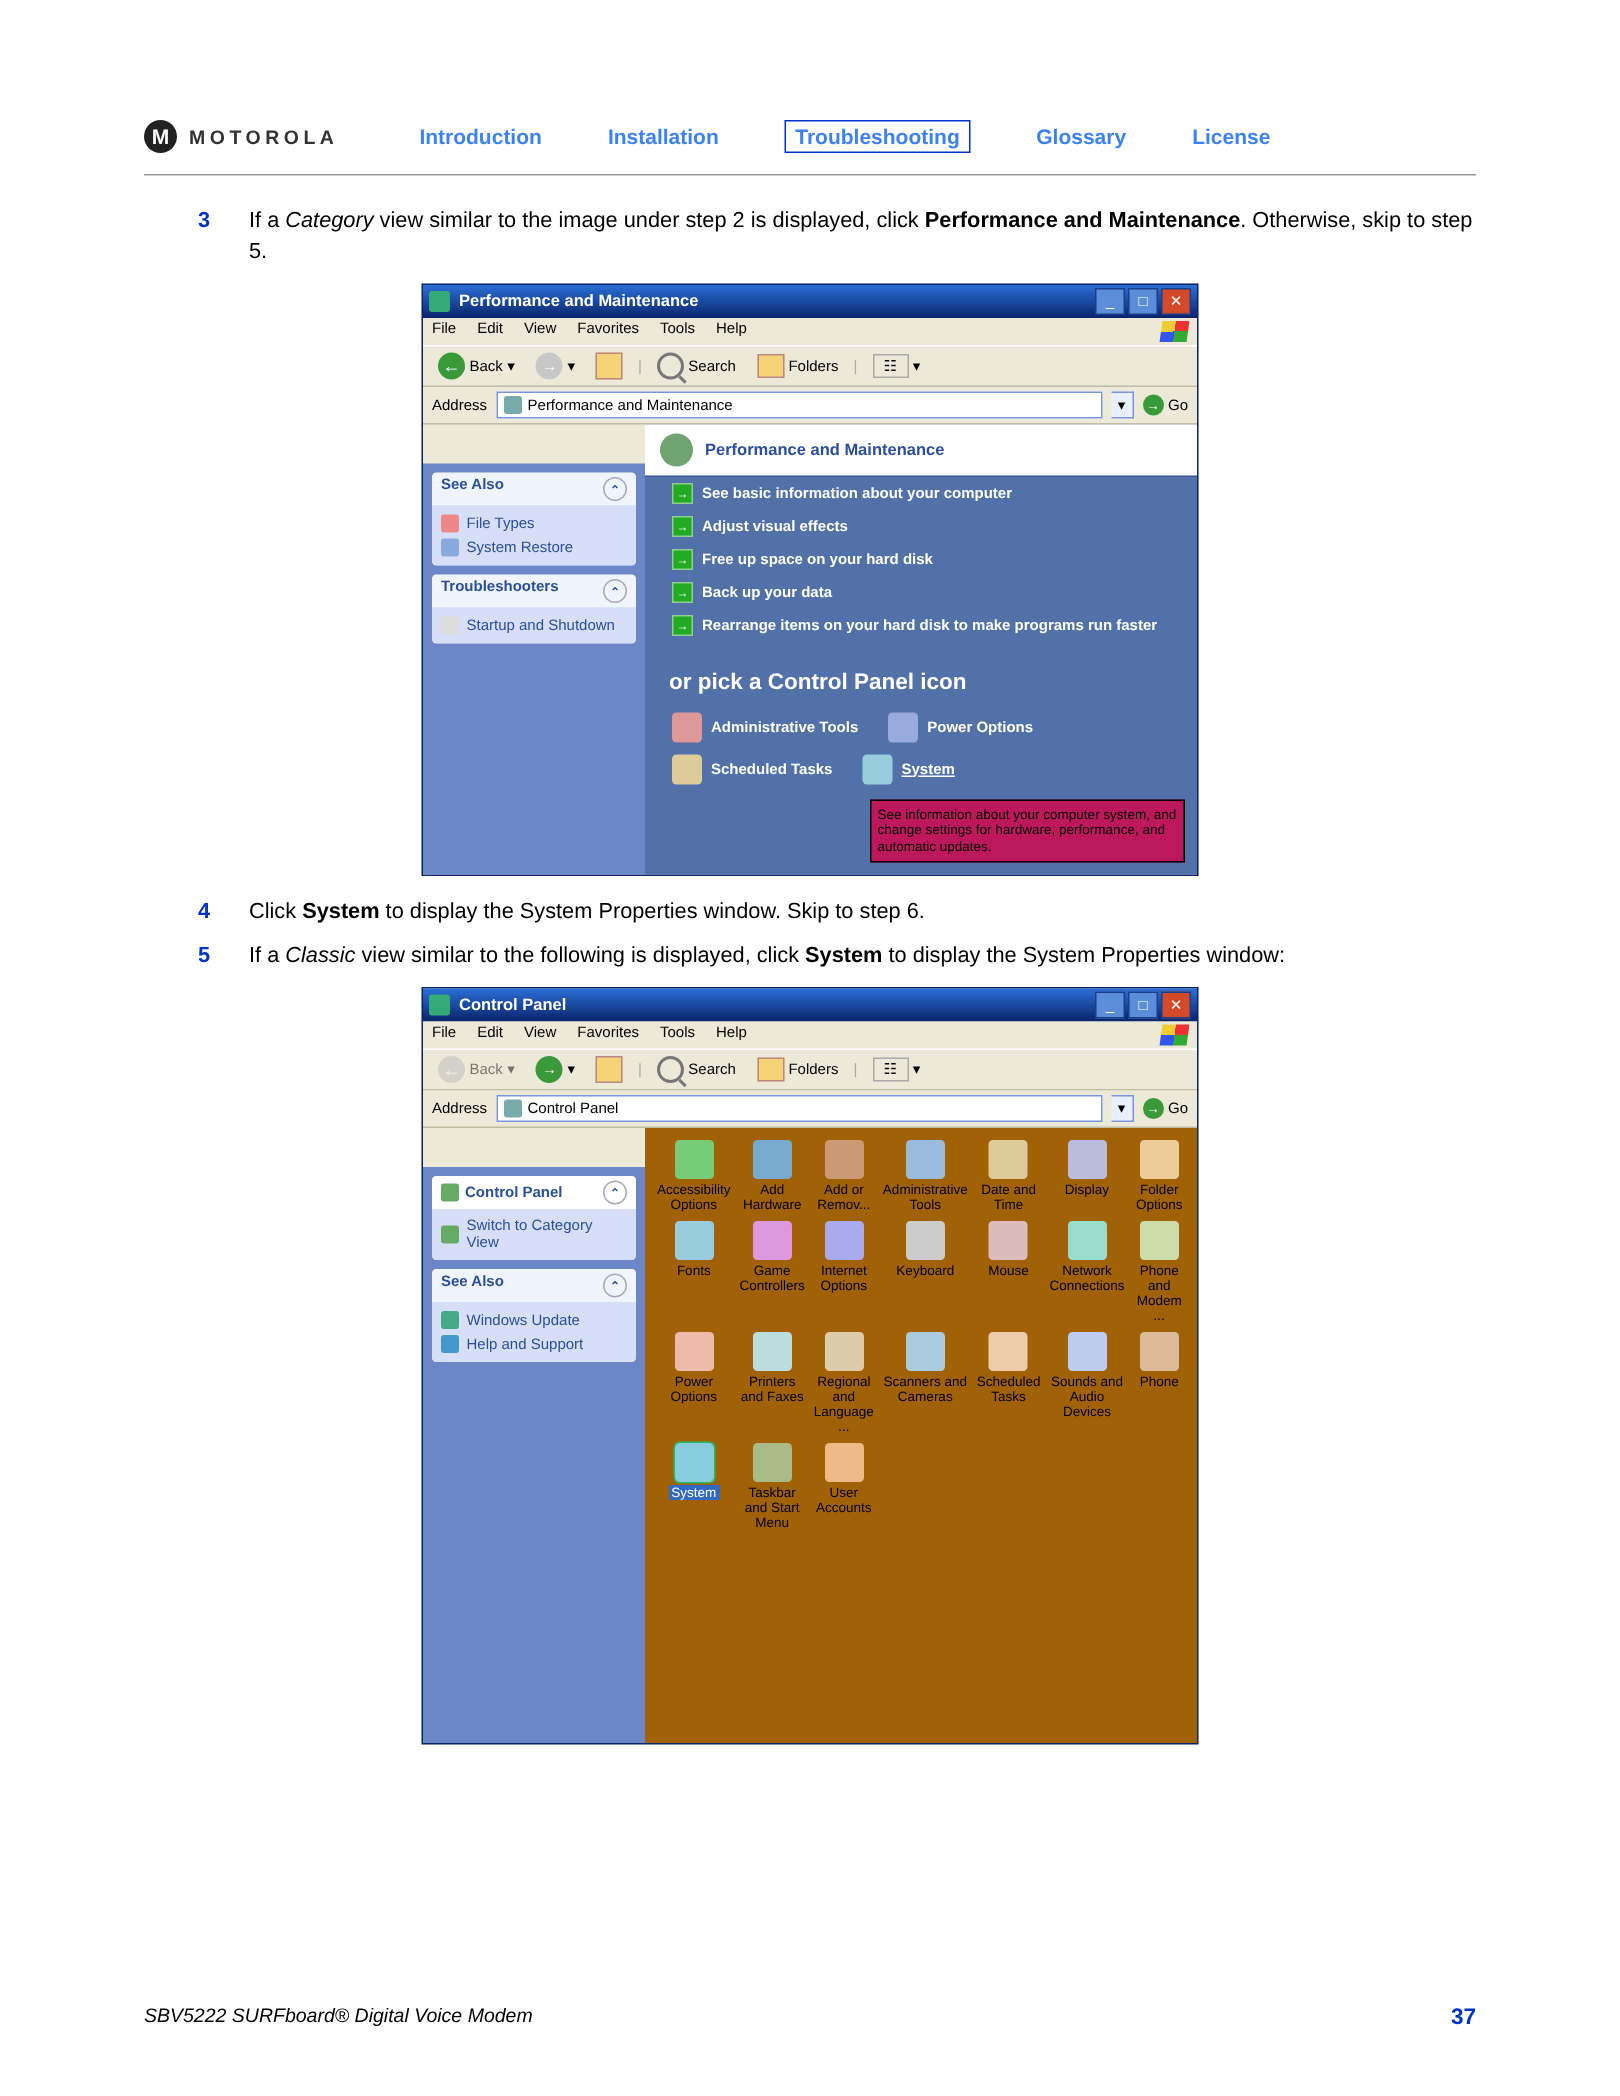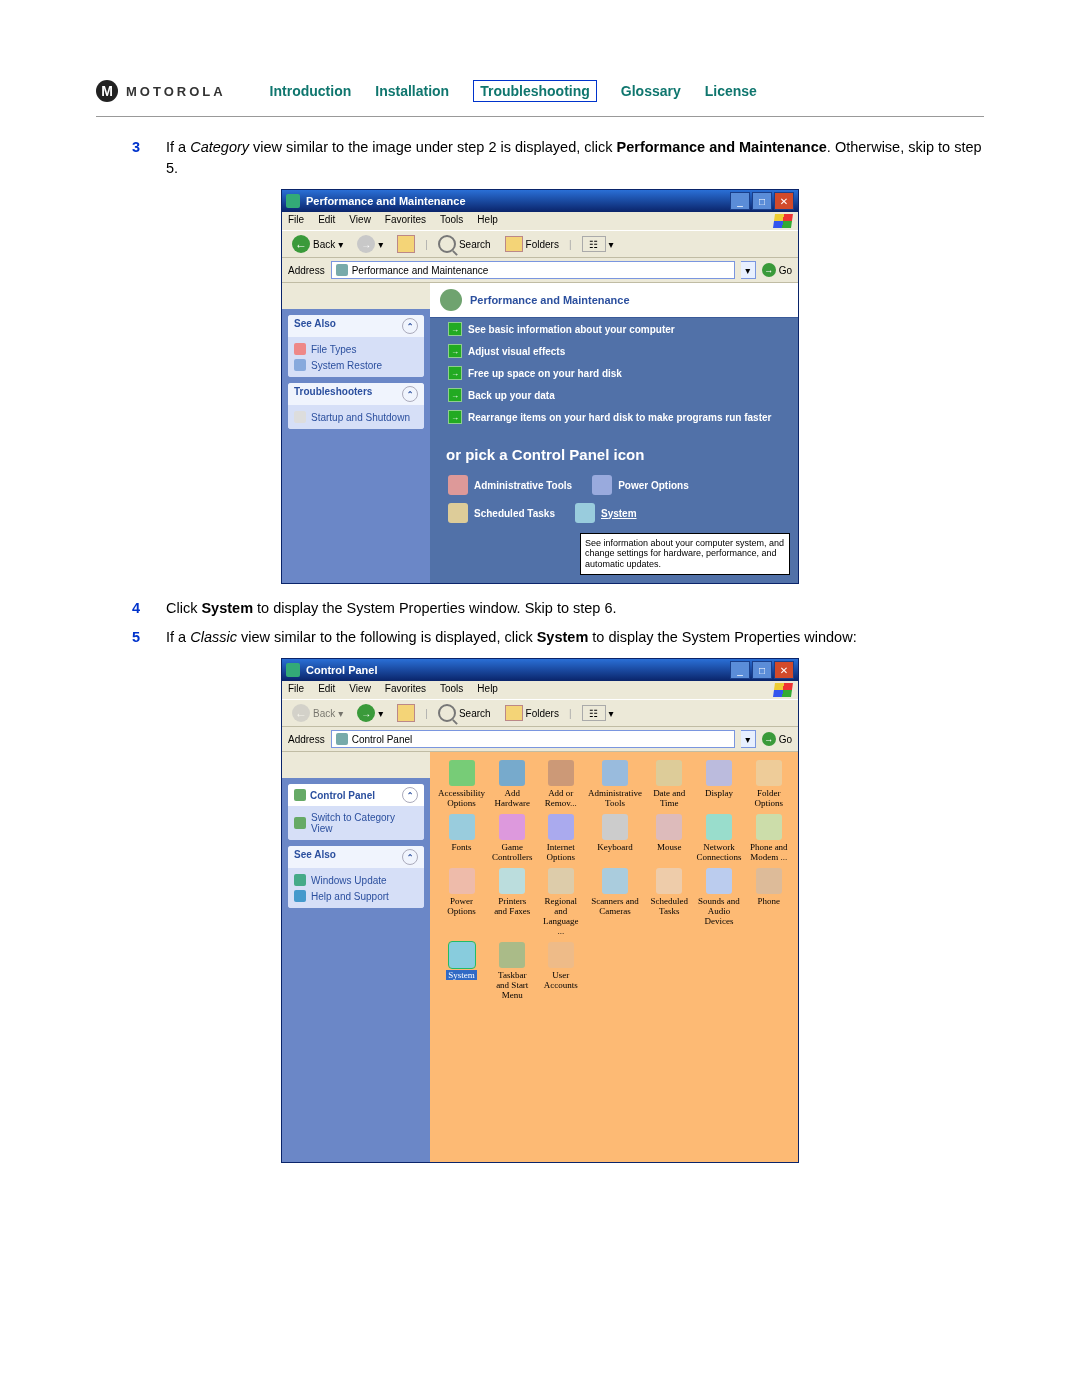--- a/index.html
+++ b/index.html
@@ -1,20 +1,20 @@
 <!DOCTYPE html>
 <html><head>
 <meta charset="utf-8">
 <style>
   body { margin:0; padding:0; font-family: Arial, Helvetica, sans-serif; background:#fff; color:#000; }
   .page { width:1080px; height:1397px; position:relative; box-sizing:border-box; padding:80px 96px 40px 96px; }
   .header { display:flex; align-items:center; gap:8px; border-bottom:1px solid #999; padding-bottom:14px; margin-bottom:20px; }
   .logo-mark { width:22px; height:22px; border-radius:50%; background:#222; color:#fff; display:flex; align-items:center; justify-content:center; font-weight:bold; font-size:14px; }
   .logo-text { font-weight:bold; letter-spacing:3px; font-size:13px; color:#333; text-transform:uppercase; margin-right:28px;}
-  .nav-link { color:#0f766e; font-weight:bold; font-size:14px; margin:0 8px; text-decoration:none; }
+  .nav-link { color:#3b82f6; font-weight:bold; font-size:14px; margin:0 18px; text-decoration:none; }
   .nav-active { border:1px solid #0033cc; padding:2px 6px; }
   .step { display:flex; margin:8px 0 6px 36px; font-size:14.5px; line-height:1.45; }
   .step-num { color:#0033cc; font-weight:bold; width:34px; flex-shrink:0; }
   .step-body { flex:1; }
   .em { font-style:italic; }
   .bold { font-weight:bold; }
 
   
   .xp-window { width:516px; margin:10px auto 14px auto; border:1px solid #0a246a; font-family:Tahoma, sans-serif; font-size:10px; background:#ece9d8; }
   .xp-title { background:linear-gradient(#2a6fd6,#0a246a); color:#fff; height:22px; display:flex; align-items:center; padding:0 4px; justify-content:space-between; }
@@ -53,24 +53,24 @@
   .xp-main-pm .pm-header { background:#fff; color:#2b4f9e; padding:6px 10px; font-weight:bold; display:flex; gap:8px; align-items:center; font-size:11px; border-bottom:1px solid #3a5a98;}
   .pm-ico { width:22px; height:22px; background:#6fa36f; border-radius:50%;}
   .pm-pick { font-size:17px; font-weight:bold; padding:14px 16px 6px; color:#fff;}
   .pm-task { display:flex; gap:6px; align-items:center; padding:4px 18px; font-size:10px; font-weight:bold; color:#fff;}
   .pm-task .arr { width:12px; height:12px; border:1px solid #8fce8f; background:#2a2; color:#fff; display:flex; align-items:center; justify-content:center; font-size:8px;}
   .pm-or { font-size:15px; font-weight:bold; padding:18px 16px 8px;}
   .pm-icons { display:flex; gap:20px; padding:4px 18px; flex-wrap:wrap;}
   .pm-iconlbl { display:flex; gap:6px; align-items:center; font-size:10px; font-weight:bold;}
   .pm-lg-ico { width:20px; height:20px; background:#7c8; border-radius:3px;}
   .pm-underline { text-decoration:underline;}
-  .pm-tooltip { position:absolute; right:8px; bottom:8px; background:#ffffff; color:#000; border:1px solid #000; font-size:9px; padding:4px; width:200px; line-height:1.2;margin-left:36px;}
+  .pm-tooltip { position:absolute; right:8px; bottom:8px; background:#be185d; color:#000; border:1px solid #000; font-size:9px; padding:4px; width:200px; line-height:1.2;margin-left:36px;}
 
   
-  .xp-main-cp { flex:1; background:#fdba74; position:relative;font-family:Liberation Serif, serif; }
+  .xp-main-cp { flex:1; background:#a16207; position:relative; }
   .cp-grid { display:grid; grid-template-columns: repeat(7, 1fr); gap:2px 2px; padding:6px; }
   .cp-item { display:flex; flex-direction:column; align-items:center; text-align:center; font-size:9px; color:#000; padding:2px;}
   .cp-ico { width:26px; height:26px; background:#e0e0a0; border-radius:3px; margin-bottom:2px;}
   .cp-sel .cp-ico { outline:1px solid #2b6; }
   .cp-sel span { background:#316ac5; color:#fff; padding:0 2px;}
   .xp-winflag { width:18px; height:14px; position:relative; margin-left:auto;}
   .xp-winflag:before { content:""; position:absolute; inset:0; background:conic-gradient(#e33 0 25%, #3a3 0 50%, #35e 0 75%, #ec3 0 100%); transform:skewX(-8deg);}
   .xp-body.classic { min-height:410px;}
 
   .footer { position:absolute; bottom:44px; left:96px; right:96px; display:flex; justify-content:space-between; font-size:13px; font-style:italic;}
@@ -446,14 +446,18 @@
             </div>
             <div class="cp-item">
               <div class="cp-ico" style="background: rgb(238, 187, 136);"></div>
               <span>User Accounts</span>
             </div>
           </div>
       </div>
     </div>
   </div>
 
+  <div class="footer">
+    <span>SBV5222 SURFboard® Digital Voice Modem</span>
+    <span class="page-num">37</span>
+  </div>
 
 </div>
 
 </body></html>

